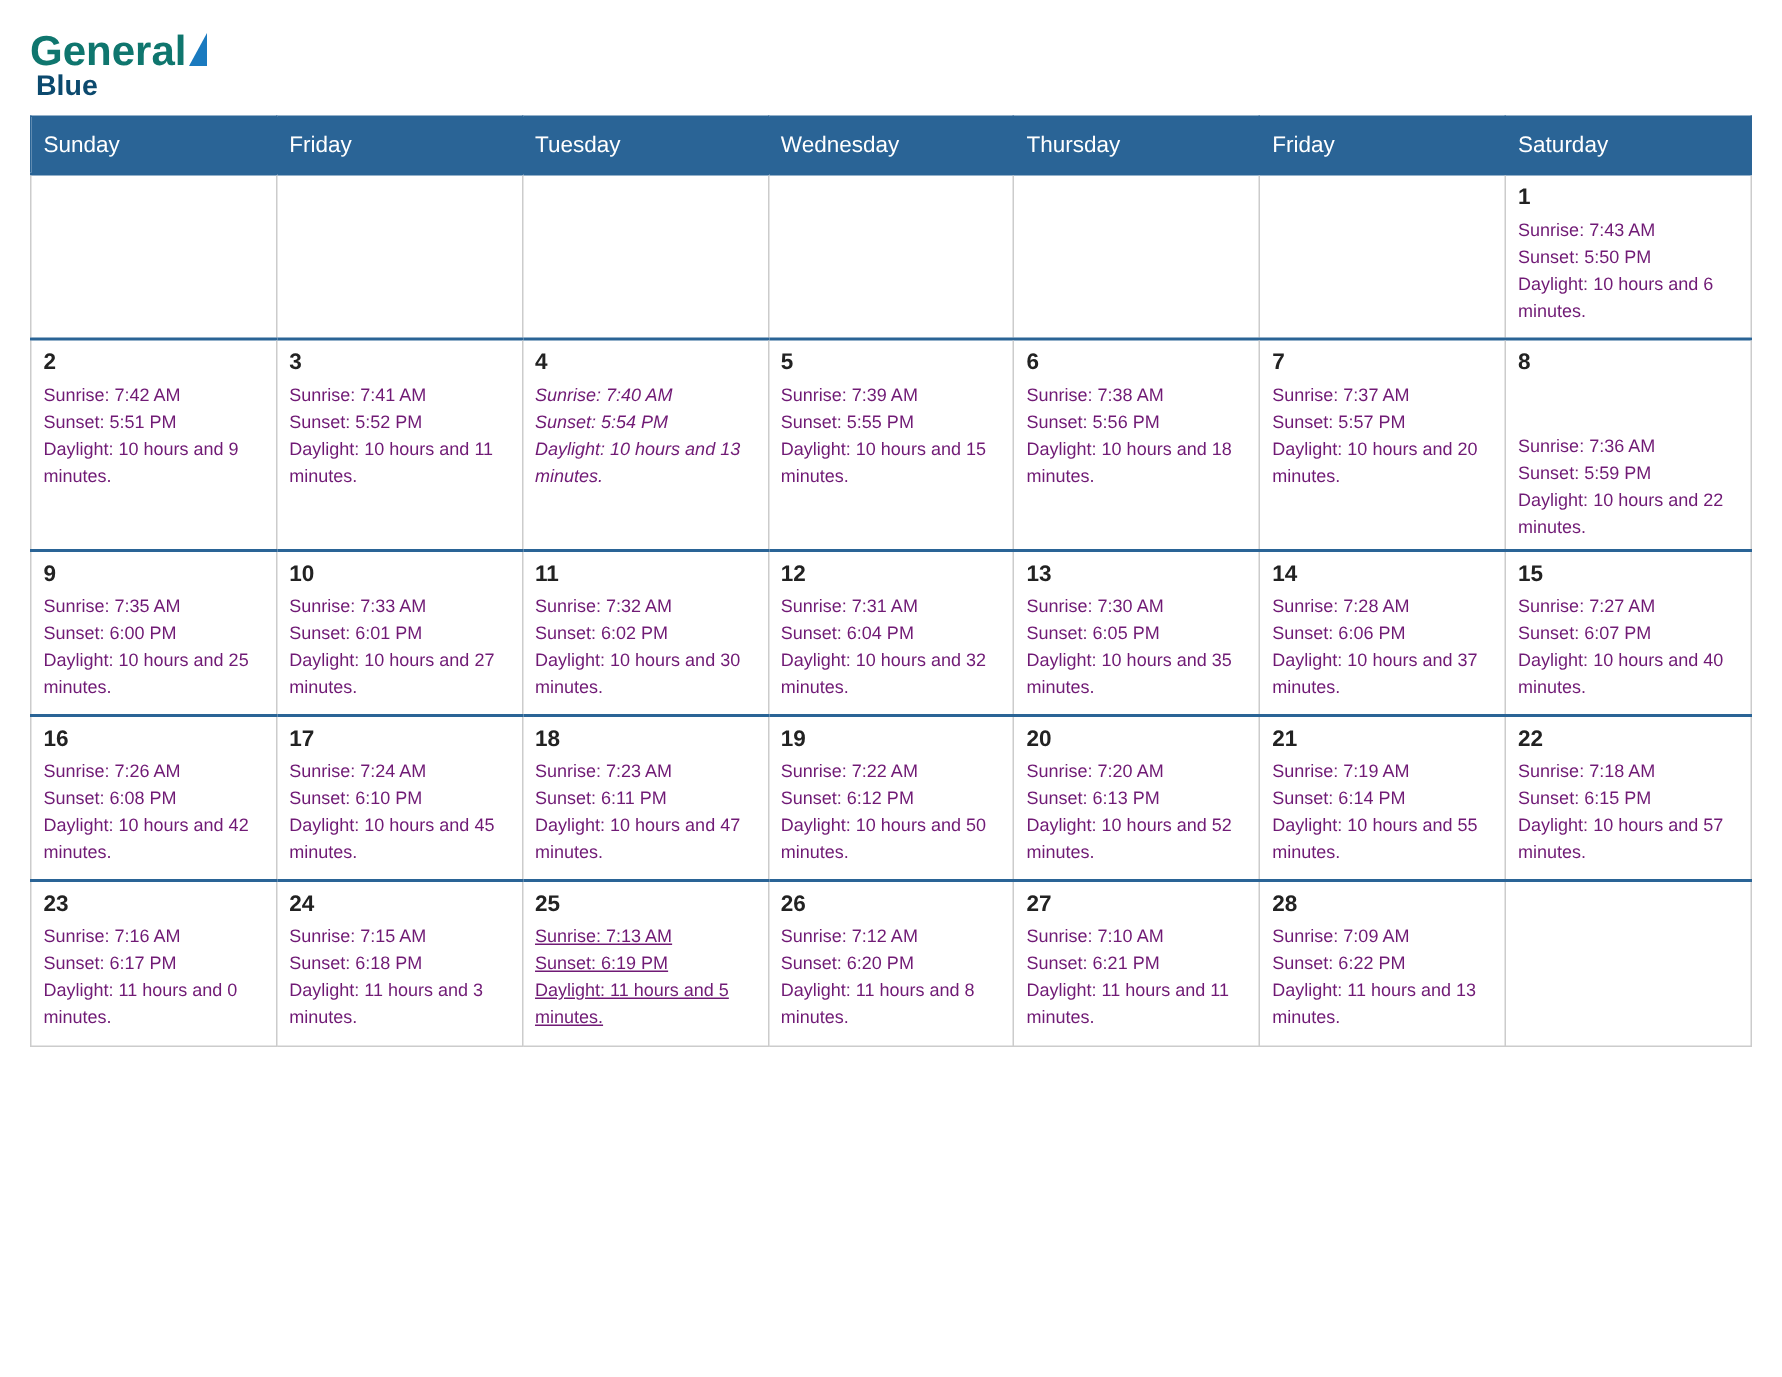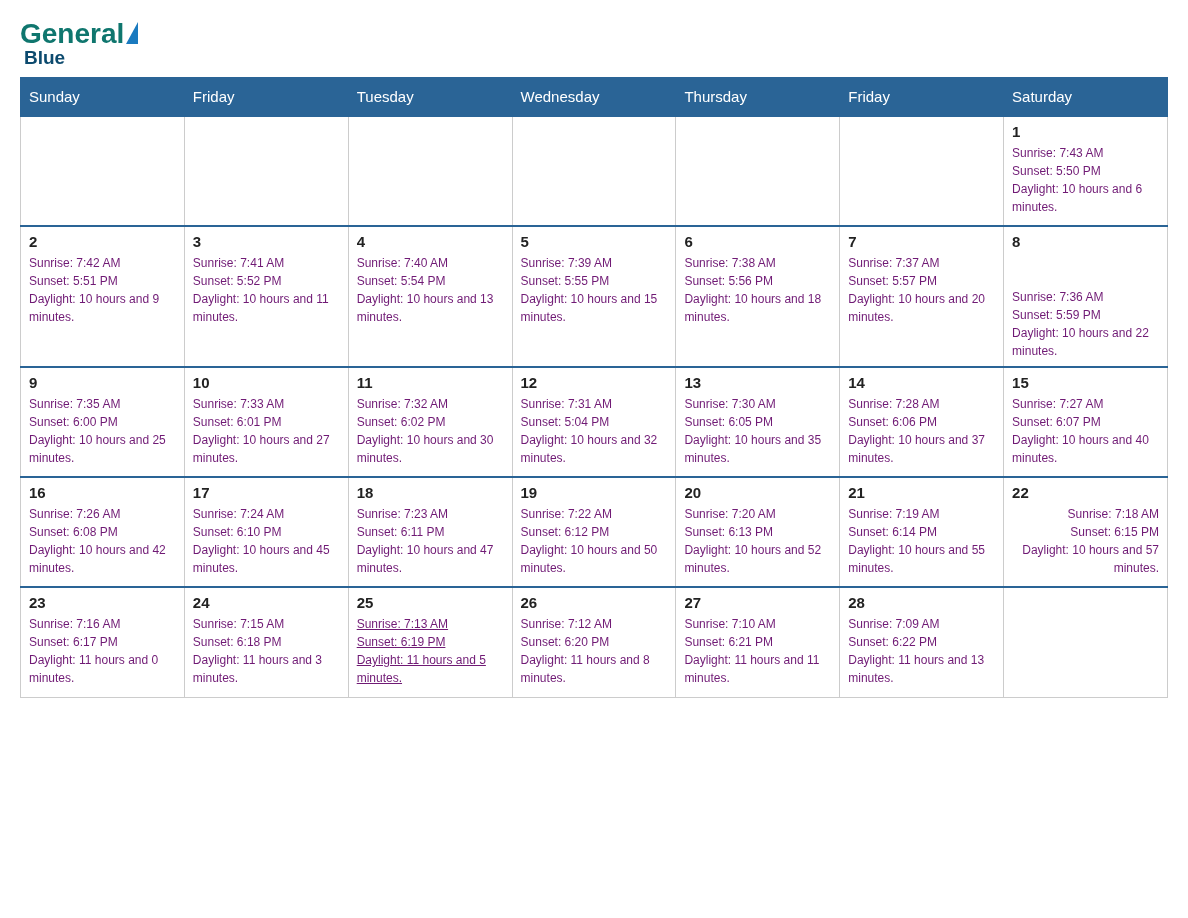--- a/index.html
+++ b/index.html
@@ -148,21 +148,21 @@
 Daylight: 10 hours and 9 minutes.</div>
         </td>
         <td>
           <span class="day-number">3</span>
           <div class="day-info" style="white-space: pre-line;">Sunrise: 7:41 AM
 Sunset: 5:52 PM
 Daylight: 10 hours and 11 minutes.</div>
         </td>
         <td>
           <span class="day-number">4</span>
-          <div class="day-info" style="white-space: pre-line;">Sunrise: 7:40 AM
+          <div class="day-info" style="white-space: pre-line; font-style: italic;">Sunrise: 7:40 AM
 Sunset: 5:54 PM
 Daylight: 10 hours and 13 minutes.</div>
         </td>
         <td>
           <span class="day-number">5</span>
           <div class="day-info" style="white-space: pre-line;">Sunrise: 7:39 AM
 Sunset: 5:55 PM
 Daylight: 10 hours and 15 minutes.</div>
         </td>
         <td>
@@ -199,21 +199,21 @@
         </td>
         <td>
           <span class="day-number">11</span>
           <div class="day-info" style="white-space: pre-line;">Sunrise: 7:32 AM
 Sunset: 6:02 PM
 Daylight: 10 hours and 30 minutes.</div>
         </td>
         <td>
           <span class="day-number">12</span>
           <div class="day-info" style="white-space: pre-line;">Sunrise: 7:31 AM
-Sunset: 5:04 PM
+Sunset: 6:04 PM
 Daylight: 10 hours and 32 minutes.</div>
         </td>
         <td>
           <span class="day-number">13</span>
           <div class="day-info" style="white-space: pre-line;">Sunrise: 7:30 AM
 Sunset: 6:05 PM
 Daylight: 10 hours and 35 minutes.</div>
         </td>
         <td>
           <span class="day-number">14</span>
@@ -260,21 +260,21 @@
 Daylight: 10 hours and 52 minutes.</div>
         </td>
         <td>
           <span class="day-number">21</span>
           <div class="day-info" style="white-space: pre-line;">Sunrise: 7:19 AM
 Sunset: 6:14 PM
 Daylight: 10 hours and 55 minutes.</div>
         </td>
         <td>
           <span class="day-number">22</span>
-          <div class="day-info" style="white-space: pre-line; text-align: right;">Sunrise: 7:18 AM
+          <div class="day-info" style="white-space: pre-line;">Sunrise: 7:18 AM
 Sunset: 6:15 PM
 Daylight: 10 hours and 57 minutes.</div>
         </td>
       </tr>
       <tr>
         <td>
           <span class="day-number">23</span>
           <div class="day-info" style="white-space: pre-line;">Sunrise: 7:16 AM
 Sunset: 6:17 PM
 Daylight: 11 hours and 0 minutes.</div>

